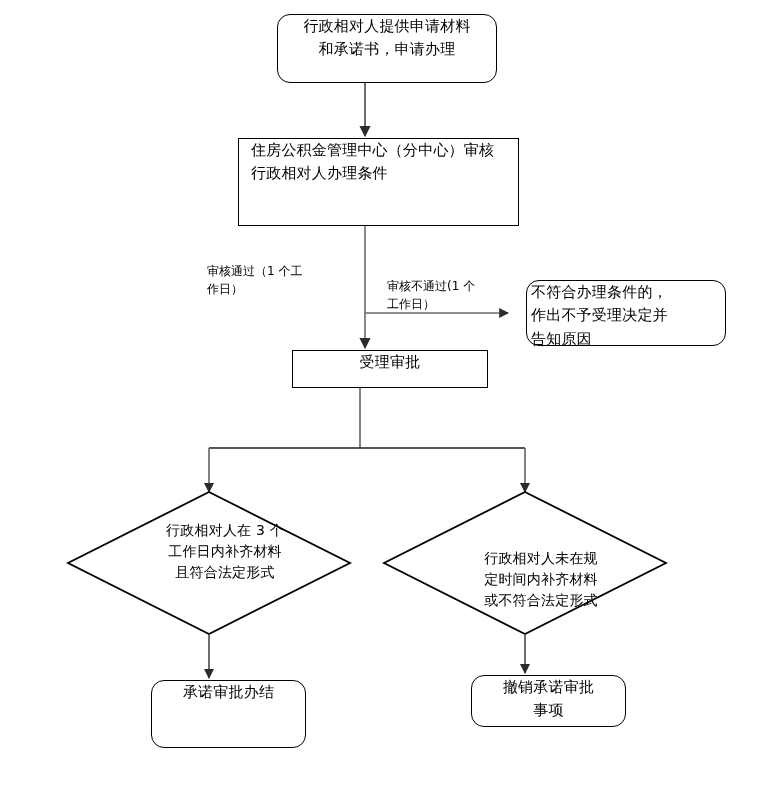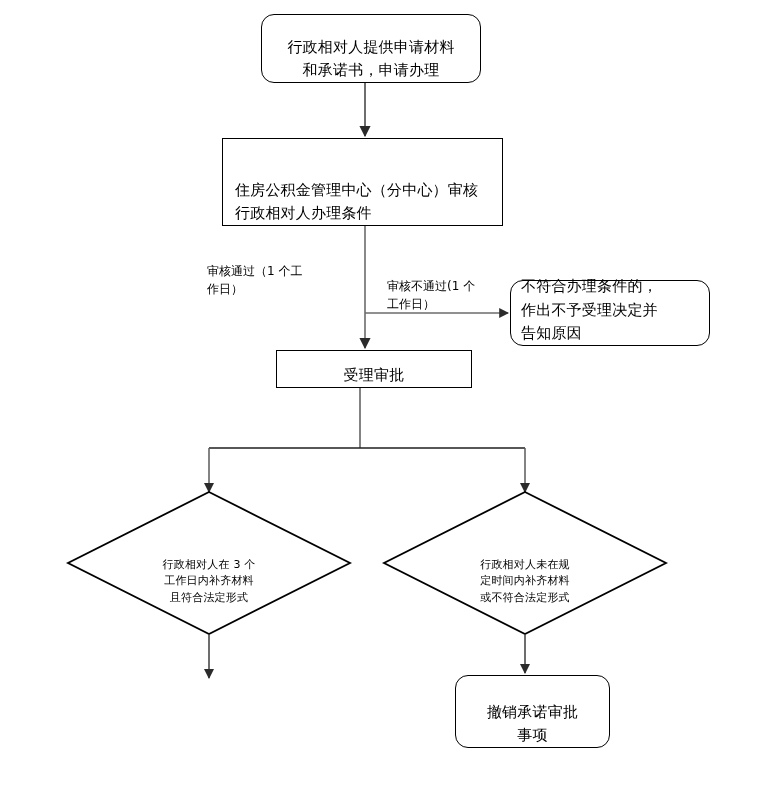--- a/index.html
+++ b/index.html
@@ -23,24 +23,25 @@
     position: absolute;
     left: 0;
     top: 0;
     width: 783px;
     height: 795px;
   }
   .node {
     position: absolute;
     box-sizing: border-box;
     display: flex;
-    align-items: flex-end;
+    align-items: flex-start;
     justify-content: center;
     text-align: center;
     z-index: 2;
+    margin-left: 16px;
   }
   .node .txt {
     display: block;
     white-space: pre-line;
     line-height: 1.55;
     font-size: 15px;
     letter-spacing: 0.2px;
   }
   .rounded-box {
     border: 1.6px solid #000000;
@@ -54,21 +55,21 @@
   .rect-box.left-align .txt {
     text-align: left;
   }
   .diamond-node {
     background: transparent;
     border: 0;
   }
   .diamond-node .txt {
     position: relative;
     z-index: 3;
-    font-size: 11px;
+    font-size: 14px;
     line-height: 1.5;
   }
   .edge-label {
     position: absolute;
     font-size: 12px;
     line-height: 1.55;
     white-space: pre-line;
     text-align: left;
     z-index: 2;
     background: transparent;
@@ -118,41 +119,44 @@
   <div class="edge-label" style="left:207px; top:243px; width:165px;">
     <span style="white-space:pre-line;">审核通过（1 个工
 作日）</span>
   </div>
 
   <div class="edge-label" style="left:387px; top:258px; width:165px;">
     <span style="white-space:pre-line;">审核不通过(1 个
 工作日）</span>
   </div>
 
-  <div class="node rounded-box left-align" style="left:510px; top:280px; width:200px; height:66px; justify-content:flex-start; padding-left:10px;">
+  <div class="node rounded-box left-align" style="left:510px; top:280px; width:200px; height:66px; justify-content:flex-start; padding-left:4px;">
     <span class="txt" style="text-align:left;">不符合办理条件的，
 作出不予受理决定并
 告知原因</span>
   </div>
 
   <div class="node rect-box" style="left:276px; top:350px; width:196px; height:38px;">
     <span class="txt">受理审批</span>
   </div>
 
   <div class="node diamond-node" style="left:124px; top:520px; width:170px; height:86px;">
     <span class="txt">行政相对人在 3 个
 工作日内补齐材料
 且符合法定形式</span>
   </div>
 
-  <div class="node diamond-node" style="left:440px; top:520px; width:170px; height:86px;">
+  <div class="node diamond-node" style="left:440px; top:548px; width:170px; height:86px;">
     <span class="txt">行政相对人未在规
 定时间内补齐材料
 或不符合法定形式</span>
   </div>
 
+  <div class="node rounded-box" style="left:135px; top:680px; width:155px; height:68px;">
+    <span class="txt">承诺审批办结</span>
+  </div>
 
-  <div class="node rounded-box" style="left:455px; top:675px; width:155px; height:73px;">
+  <div class="node rounded-box" style="left:455px; top:675px; width:155px; height:52px;">
     <span class="txt">撤销承诺审批
 事项</span>
   </div>
 
 </div>
 
 </body></html>

